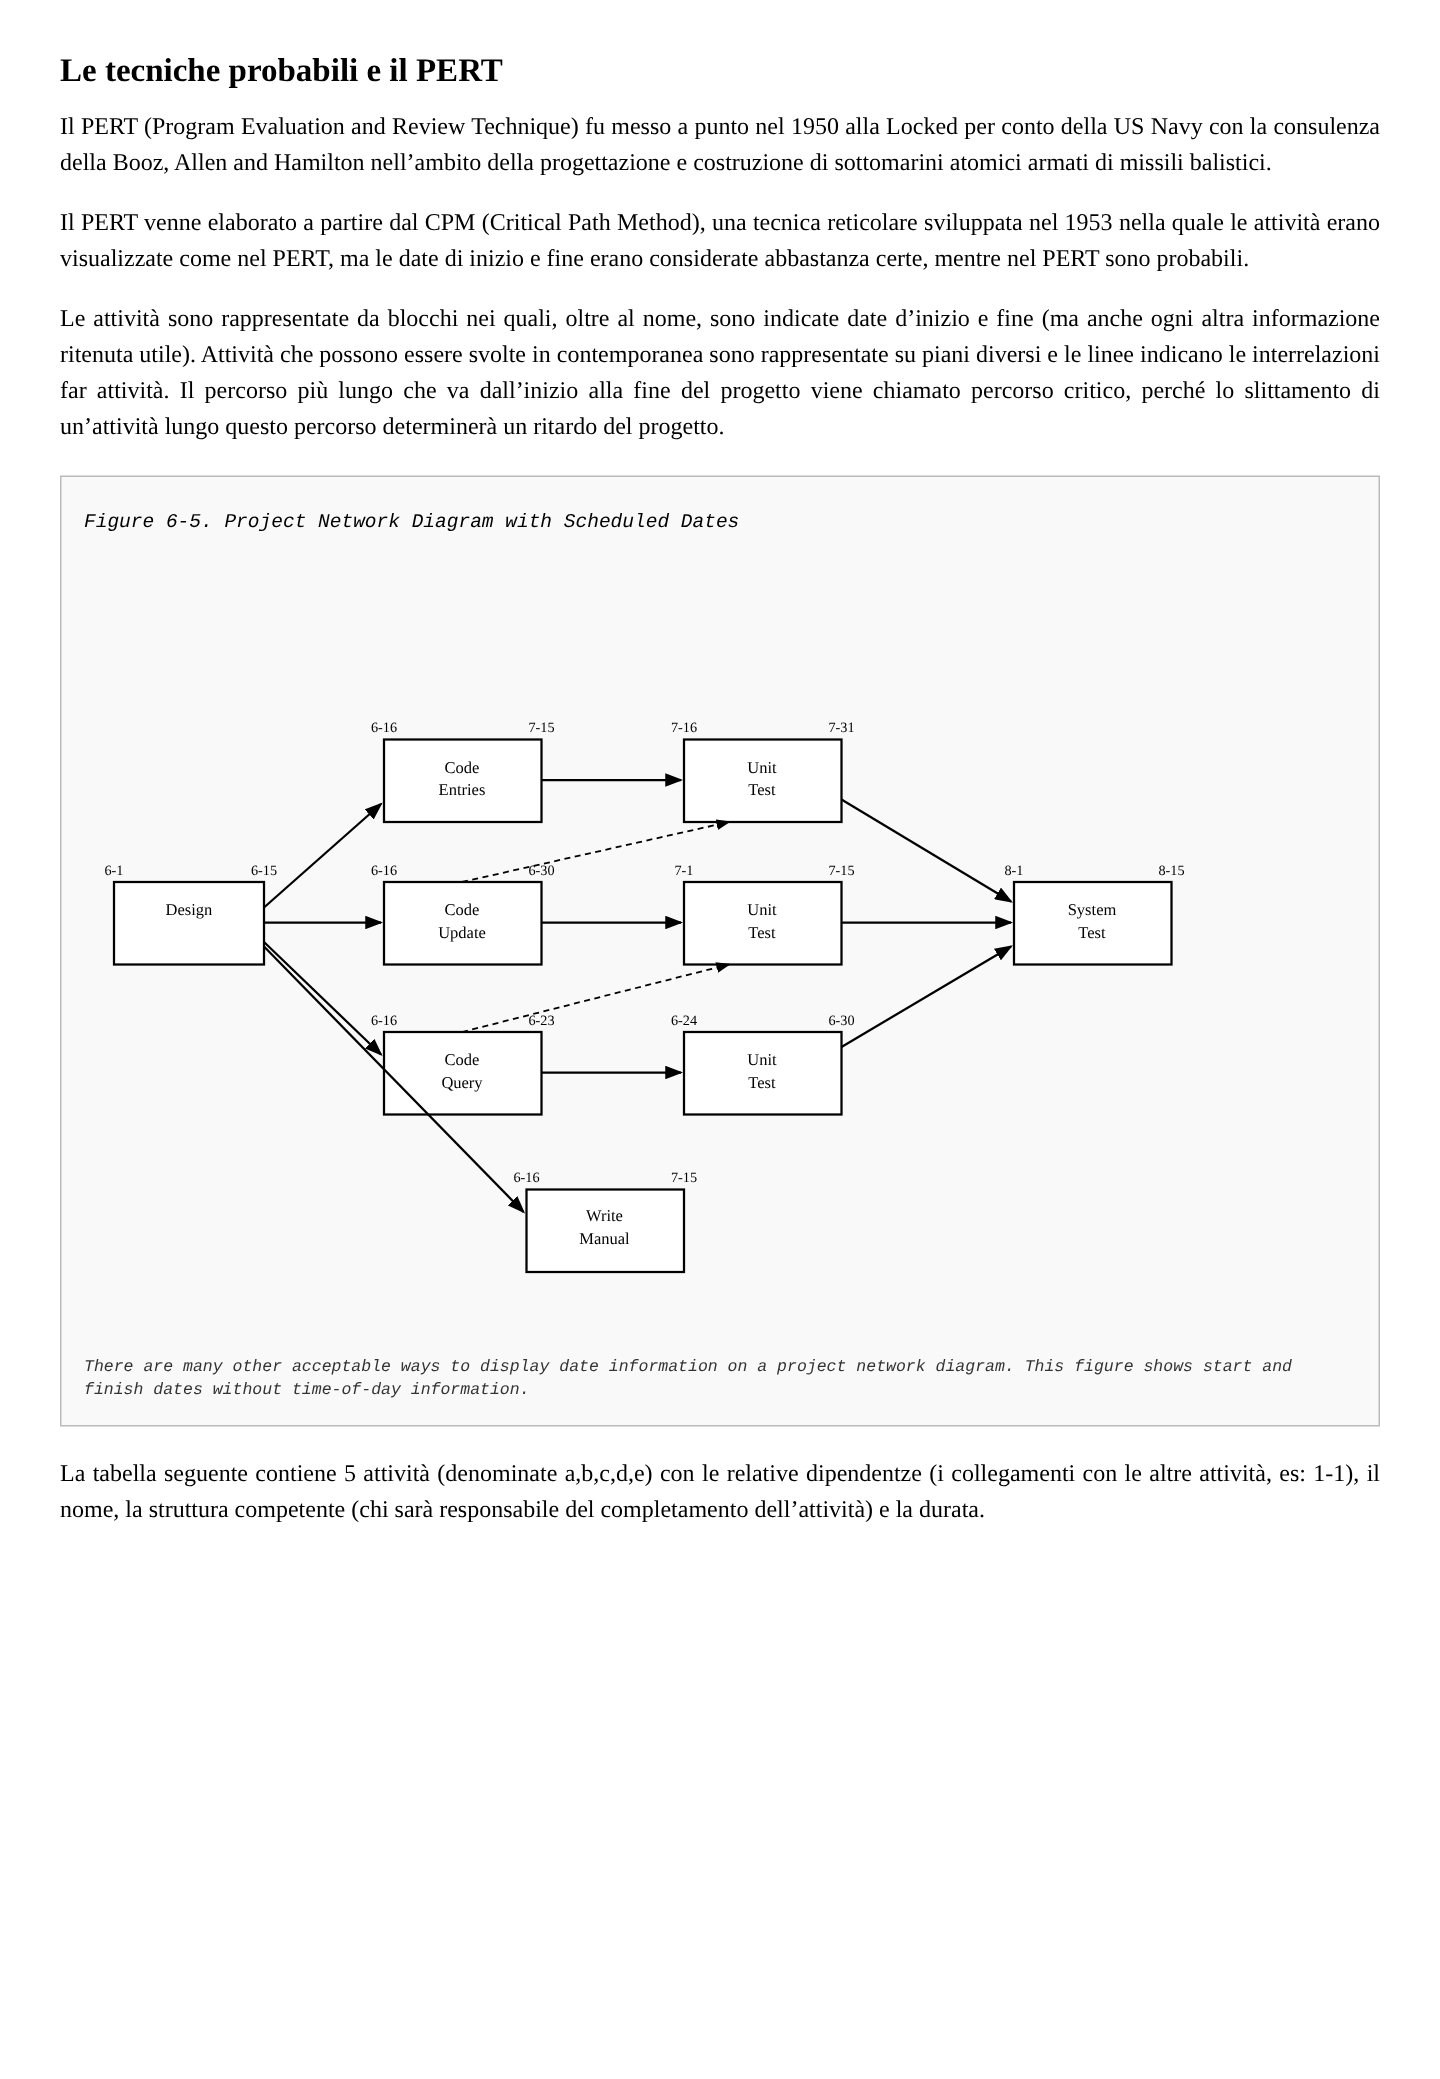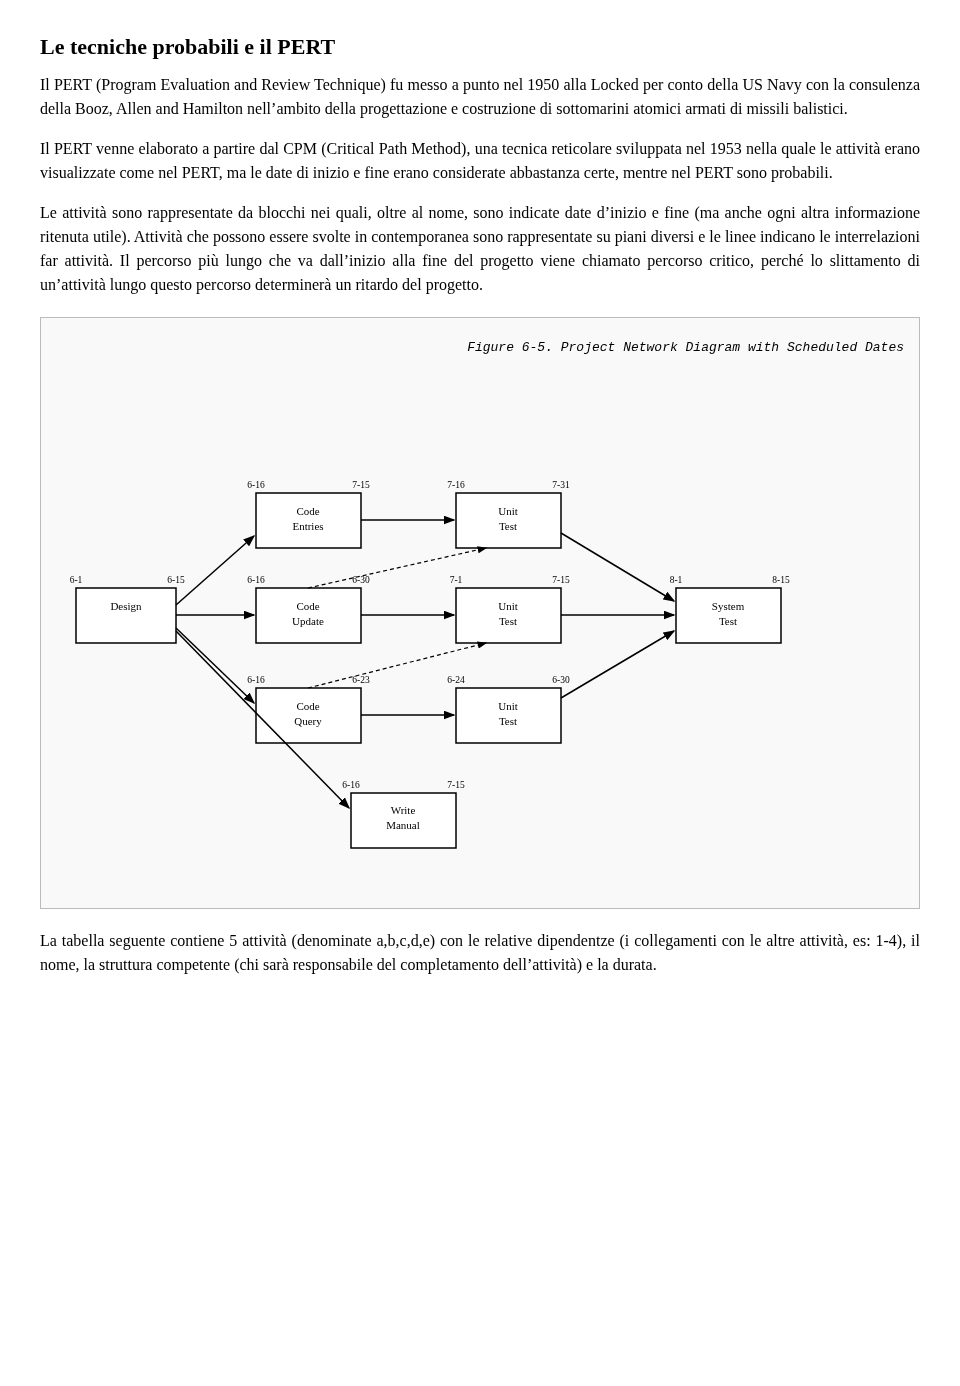--- a/index.html
+++ b/index.html
@@ -20,21 +20,20 @@
     }
     p {
       margin-bottom: 16px;
       text-align: justify;
     }
     .diagram-container {
       border: 1px solid #bbb;
       background: #f9f9f9;
       padding: 20px 15px 15px 15px;
       margin: 20px 0;
-      text-align: right;
     }
     .diagram-title {
       font-family: 'Courier New', monospace;
       font-size: 13px;
       margin-bottom: 15px;
       font-style: italic;
     }
     .diagram-svg-wrap {
       display: flex;
       justify-content: center;
@@ -166,15 +165,17 @@
       <line class="arrow-line" x1="505" y1="242" x2="618" y2="242"></line>
 
       <line class="arrow-line" x1="505" y1="325" x2="618" y2="258"></line>
 
       <line class="dashed-line" x1="252" y1="215" x2="430" y2="175"></line>
 
       <line class="dashed-line" x1="252" y1="315" x2="430" y2="270"></line>
 
     </svg>
   </div>
+  <div class="diagram-caption">There are many other acceptable ways to display date information on a project network
+diagram. This figure shows start and finish dates without time-of-day information.</div>
 </div>
 
-<p>La tabella seguente contiene 5 attività (denominate a,b,c,d,e) con le relative dipendentze (i collegamenti con le altre attività, es: 1-4), il nome, la struttura competente (chi sarà responsabile del completamento dell’attività) e la durata.</p>
+<p>La tabella seguente contiene 5 attività (denominate a,b,c,d,e) con le relative dipendentze (i collegamenti con le altre attività, es: 1-1), il nome, la struttura competente (chi sarà responsabile del completamento dell’attività) e la durata.</p>
 
 </body></html>

